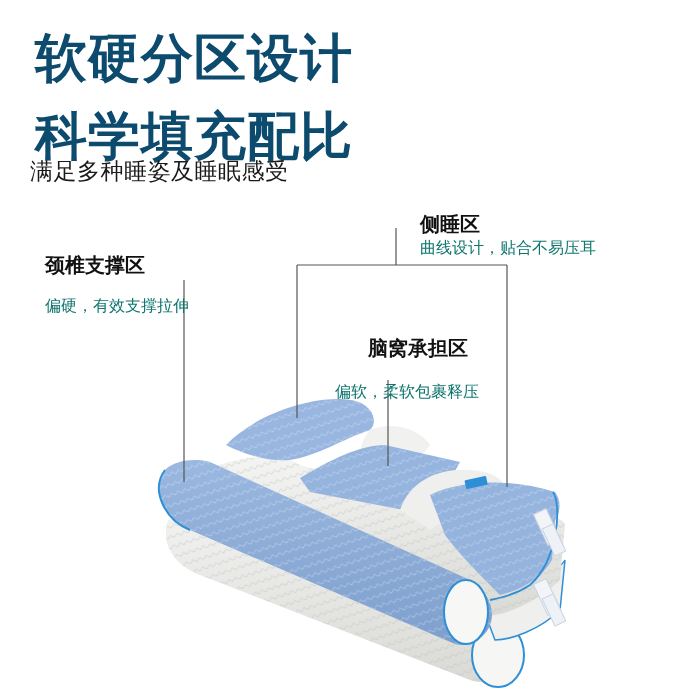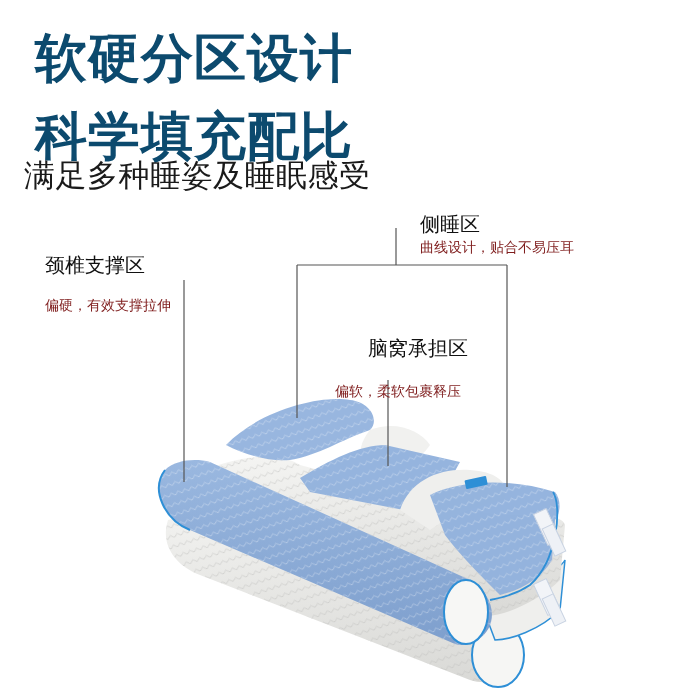--- a/index.html
+++ b/index.html
@@ -1,23 +1,23 @@
 <!DOCTYPE html>
 <html><head>
 <meta charset="utf-8">
 <style>
   * { margin:0; padding:0; box-sizing:border-box; }
   html, body { width:700px; height:700px; background:#ffffff; overflow:hidden; }
   body { position:relative; font-family:"DejaVu Sans", "Liberation Sans", sans-serif; color:#111; }
   .headline { position:absolute; left:26px; font-size:52px; font-weight:bold; letter-spacing:1px; line-height:1; color:#0c4a6e;margin-left:9px; }
   .h1 { top:32px; }
   .h2 { top:110px; }
-  .sub { position:absolute; left:24px; top:160px; font-size:31px; color:#1a1a1a; letter-spacing:0.5px; line-height:1; }
-  .zone-title { position:absolute; font-size:20px; font-weight:normal; color:#111; line-height:1; }
-  .zone-desc { position:absolute; font-size:14px; color:#7f1d1d; line-height:1; }
+  .sub { position:absolute; left:30px; top:160px; font-size:23px; color:#1a1a1a; letter-spacing:0.5px; line-height:1; }
+  .zone-title { position:absolute; font-size:20px; font-weight:bold; color:#111; line-height:1; }
+  .zone-desc { position:absolute; font-size:16px; color:#0f766e; line-height:1; }
   .illus { position:absolute; left:0; top:0; width:700px; height:700px; }
 </style>
 </head>
 <body>
 
 <div class="headline h1">软硬分区设计</div>
 <div class="headline h2">科学填充配比</div>
 <div class="sub">满足多种睡姿及睡眠感受</div>
 
 <svg class="illus" viewBox="0 0 700 700" xmlns="http://www.w3.org/2000/svg">

